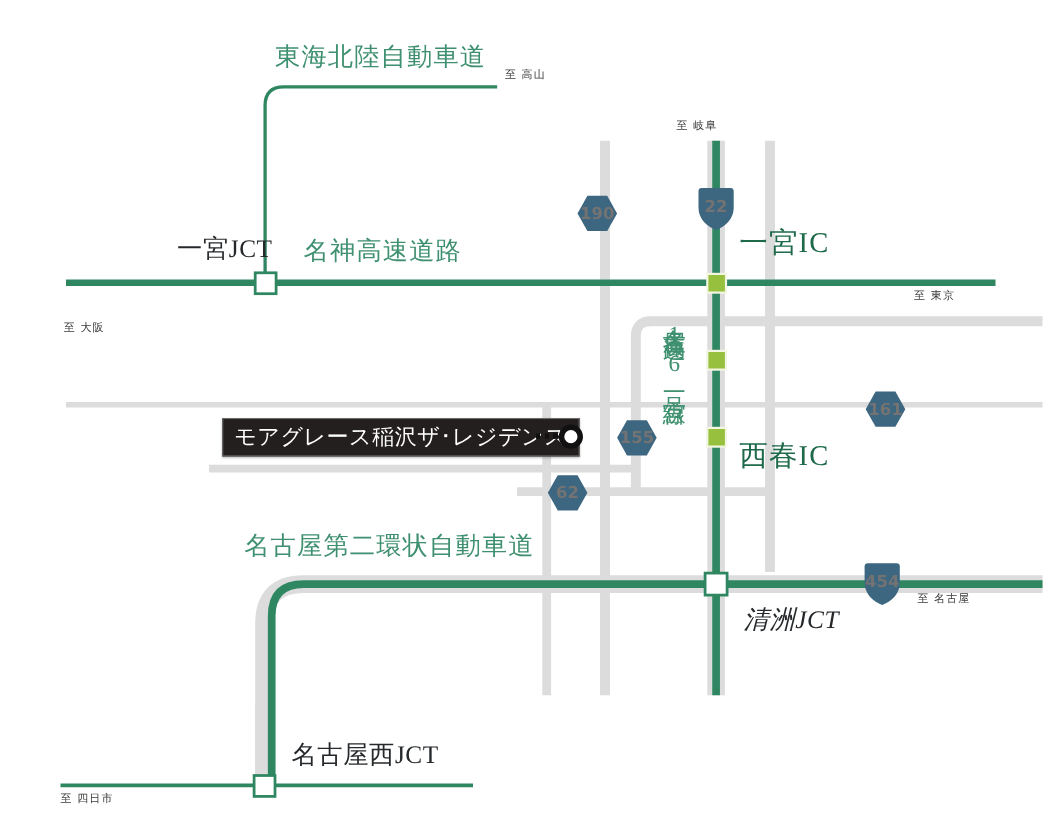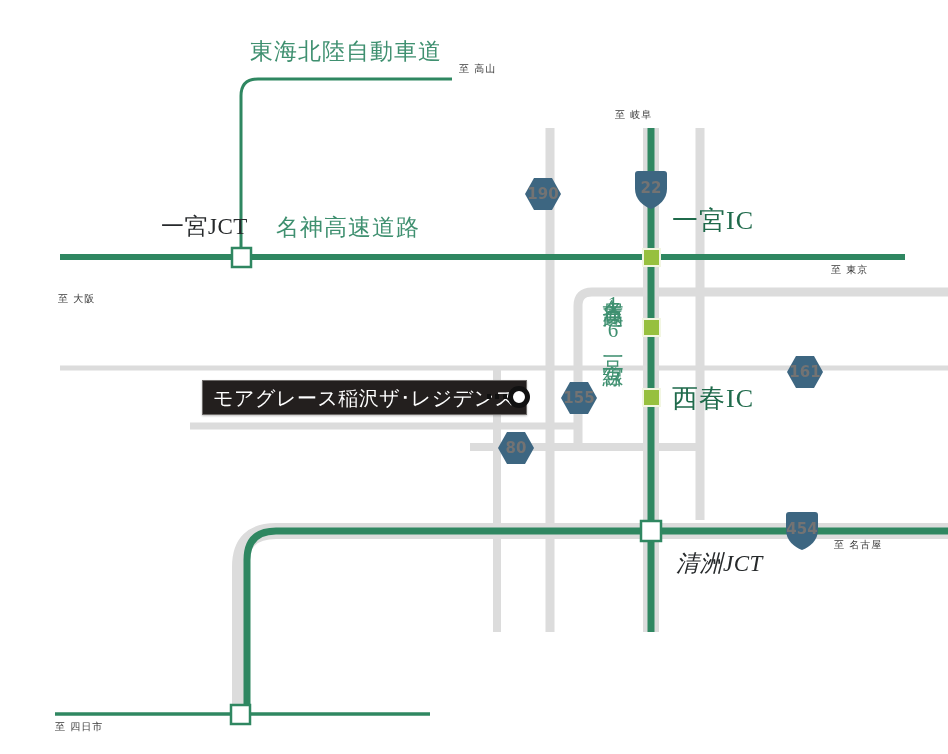--- a/index.html
+++ b/index.html
@@ -213,47 +213,49 @@
     <svg width="38" height="40">
         <use href="#sym-hex"></use>
       </svg>
     <span>155</span>
   </div>
 
   <div class="shield hex" style="left:497px;top:428px;">
     <svg width="38" height="40">
         <use href="#sym-hex"></use>
       </svg>
-    <span>80</span>
+    <span>62</span>
   </div>
 
   <div class="shield nat" style="left:783px;top:511px;">
     <svg width="38" height="40">
         <use href="#sym-nat"></use>
       </svg>
     <span>454</span>
   </div>
 
   <div class="lbl hw-name" style="left:250px;top:40px;">東海北陸自動車道</div>
 
   <div class="lbl hw-name" style="left:276px;top:216px;">名神高速道路</div>
 
+  <div class="lbl hw-name" style="left:222px;top:485px;">名古屋第二環状自動車道</div>
 
 
   <div class="lbl vert" style="left:602px;top:282px;">名古屋高速16号一宮線</div>
 
   <div class="lbl jct-name" style="left:161px;top:215px;">一宮JCT</div>
 
   <div class="lbl jct-name" style="left:676px;top:552px;font-style:italic;">清洲JCT</div>
 
+  <div class="lbl jct-name" style="left:265px;top:675px;">名古屋西JCT</div>
 
   <div class="lbl ic-name" style="left:672px;top:208px;">一宮IC</div>
 
 
-  <div class="lbl ic-name" style="left:672px;top:386px;text-align:right;">西春IC</div>
+  <div class="lbl ic-name" style="left:672px;top:402px;text-align:right;">西春IC</div>
 
   <div class="lbl dir" style="left:459px;top:64px;">至 高山</div>
 
   <div class="lbl dir" style="left:615px;top:110px;">至 岐阜</div>
 
   <div class="lbl dir" style="left:58px;top:265px;margin-top:29px;">至 大阪</div>
 
   <div class="lbl dir" style="left:831px;top:265px;">至 東京</div>
 
   <div class="lbl dir" style="left:834px;top:540px;">至 名古屋</div>

